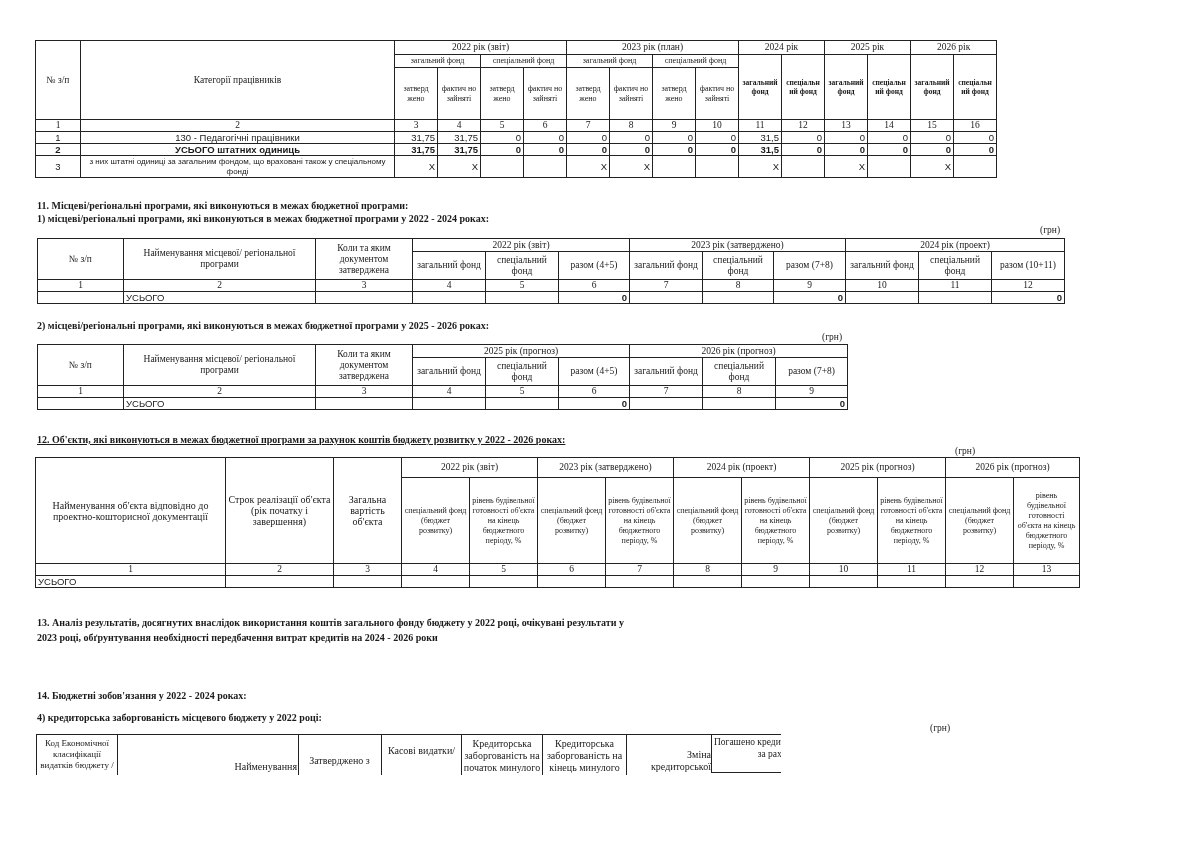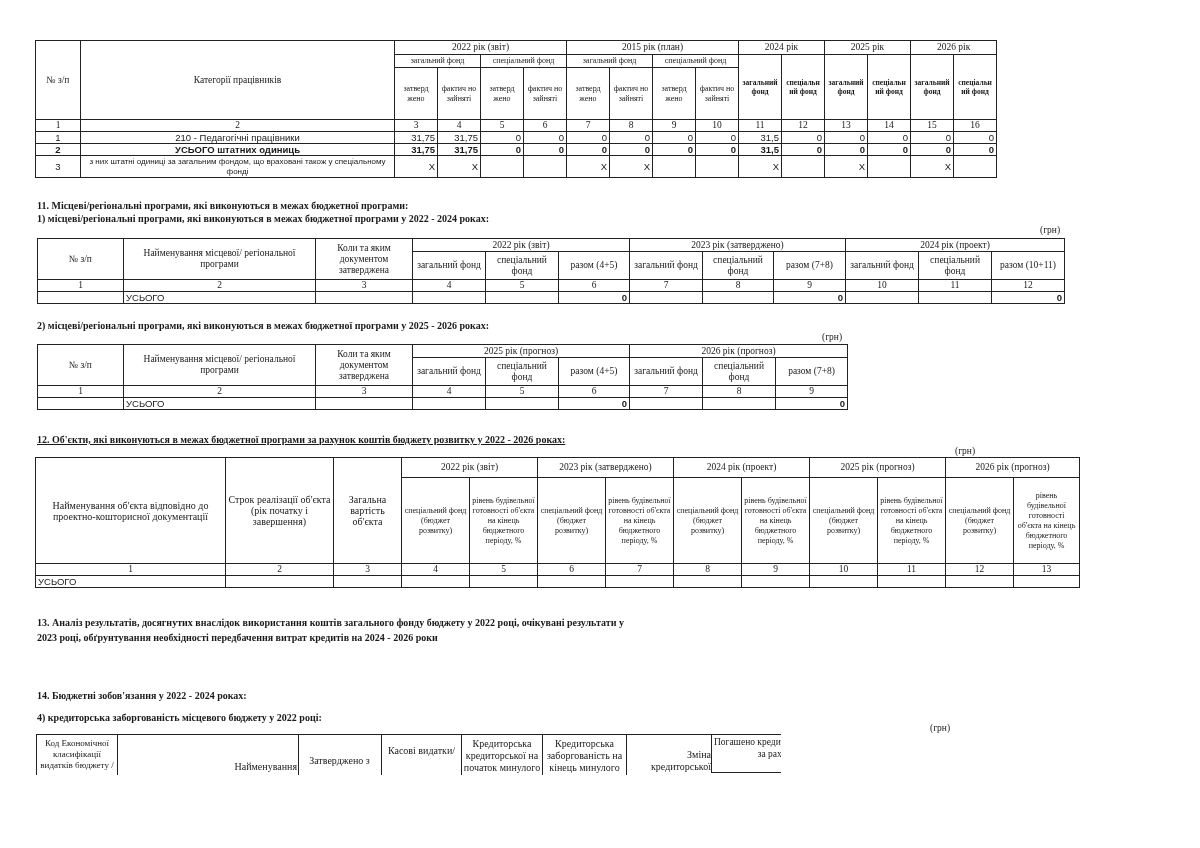--- a/index.html
+++ b/index.html
@@ -35,21 +35,21 @@
       <col style="width:43px">
       <col style="width:43px">
     <col style="width:43px">
       <col style="width:43px">
   </colgroup>
   <tbody>
       <tr style="height:14px">
     <td rowspan="3">№ з/п</td>
     <td rowspan="3">Категорії працівників</td>
     <td colspan="4">2022 рік (звіт)</td>
-    <td colspan="4">2015 рік (план)</td>
+    <td colspan="4">2023 рік (план)</td>
     <td colspan="2">2024 рік</td>
     <td colspan="2">2025 рік</td>
     <td colspan="2">2026 рік</td>
   </tr>
   <tr style="height:13px">
     <td colspan="2" class="small">загальний фонд</td>
     <td colspan="2" class="small">спеціальний фонд</td>
     <td colspan="2" class="small">загальний фонд</td>
     <td colspan="2" class="small">спеціальний фонд</td>
     <td rowspan="2" class="tiny bold">загальний фонд</td>
@@ -82,21 +82,21 @@
         <td>10</td>
         <td>11</td>
         <td>12</td>
         <td>13</td>
         <td>14</td>
         <td>15</td>
         <td>16</td>
       </tr>
   <tr style="height:10px" class="sans" id="staff-row-0">
     <td class="sans">1</td>
-    <td class="sans">210 - Педагогічні працівники</td>
+    <td class="sans">130 - Педагогічні працівники</td>
   <td class="num">31,75</td>
         <td class="num">31,75</td>
         <td class="num">0</td>
         <td class="num">0</td>
         <td class="num">0</td>
         <td class="num">0</td>
         <td class="num">0</td>
         <td class="num">0</td>
         <td class="num">31,5</td>
         <td class="num">0</td>
@@ -350,18 +350,18 @@
 
 <div class="heading" style="left:37px; top:690px;">14. Бюджетні зобов'язання у 2022 - 2024 роках:</div>
 <div class="heading" style="left:37px; top:712px;">4) кредиторська заборгованість місцевого бюджету у 2022 році:</div>
 <div class="unit" style="left:930px; top:723px;">(грн)</div>
 
 <div style="position:absolute; left:36px; top:734px; width:745px; height:40px; border-top:1px solid #222; overflow:hidden;">
   <div style="position:absolute; left:0; top:0; width:80px; height:40px; border-left:1px solid #222; border-right:1px solid #222; font-size:9px; line-height:11px; text-align:center; padding-top:3px;">Код Економічної класифікації видатків бюджету /</div>
   <div style="position:absolute; left:81px; top:26px; width:180px; font-size:10px; text-align:right;">Найменування</div>
   <div style="position:absolute; left:262px; top:0; width:82px; height:40px; border-left:1px solid #222; font-size:10px; text-align:center; padding-top:20px; box-sizing:border-box;">Затверджено з</div>
   <div style="position:absolute; left:345px; top:0; width:80px; height:40px; border-left:1px solid #222; font-size:10px; line-height:12px; text-align:center; padding-top:10px; box-sizing:border-box;">Касові видатки/</div>
-  <div style="position:absolute; left:425px; top:0; width:81px; height:40px; border-left:1px solid #222; font-size:10px; line-height:12px; text-align:center; padding-top:3px; box-sizing:border-box;">Кредиторська кредиторської на початок минулого</div>
+  <div style="position:absolute; left:425px; top:0; width:81px; height:40px; border-left:1px solid #222; font-size:10px; line-height:12px; text-align:center; padding-top:3px; box-sizing:border-box;">Кредиторська заборгованість на початок минулого</div>
   <div style="position:absolute; left:506px; top:0; width:84px; height:40px; border-left:1px solid #222; font-size:10px; line-height:12px; text-align:center; padding-top:3px; box-sizing:border-box;">Кредиторська заборгованість на кінець минулого</div>
   <div style="position:absolute; left:590px; top:0; width:85px; height:40px; border-left:1px solid #222; font-size:10px; line-height:12px; text-align:right; padding-top:14px; box-sizing:border-box;">Зміна кредиторської</div>
   <div style="position:absolute; left:675px; top:0; width:165px; height:38px; border-left:1px solid #222; border-bottom:1px solid #222; font-size:9.5px; line-height:12px; text-align:center; padding-top:1px; box-sizing:border-box;">Погашено кредиторську заборгованість за рахунок коштів</div>
   <div style="position:absolute; left:840px; top:0; width:92px; height:40px; border-left:1px solid #222; border-right:1px solid #222; font-size:12px; text-align:center; padding-top:24px; box-sizing:border-box;">Бюджетні</div>
 </div>
 
 </body></html>

